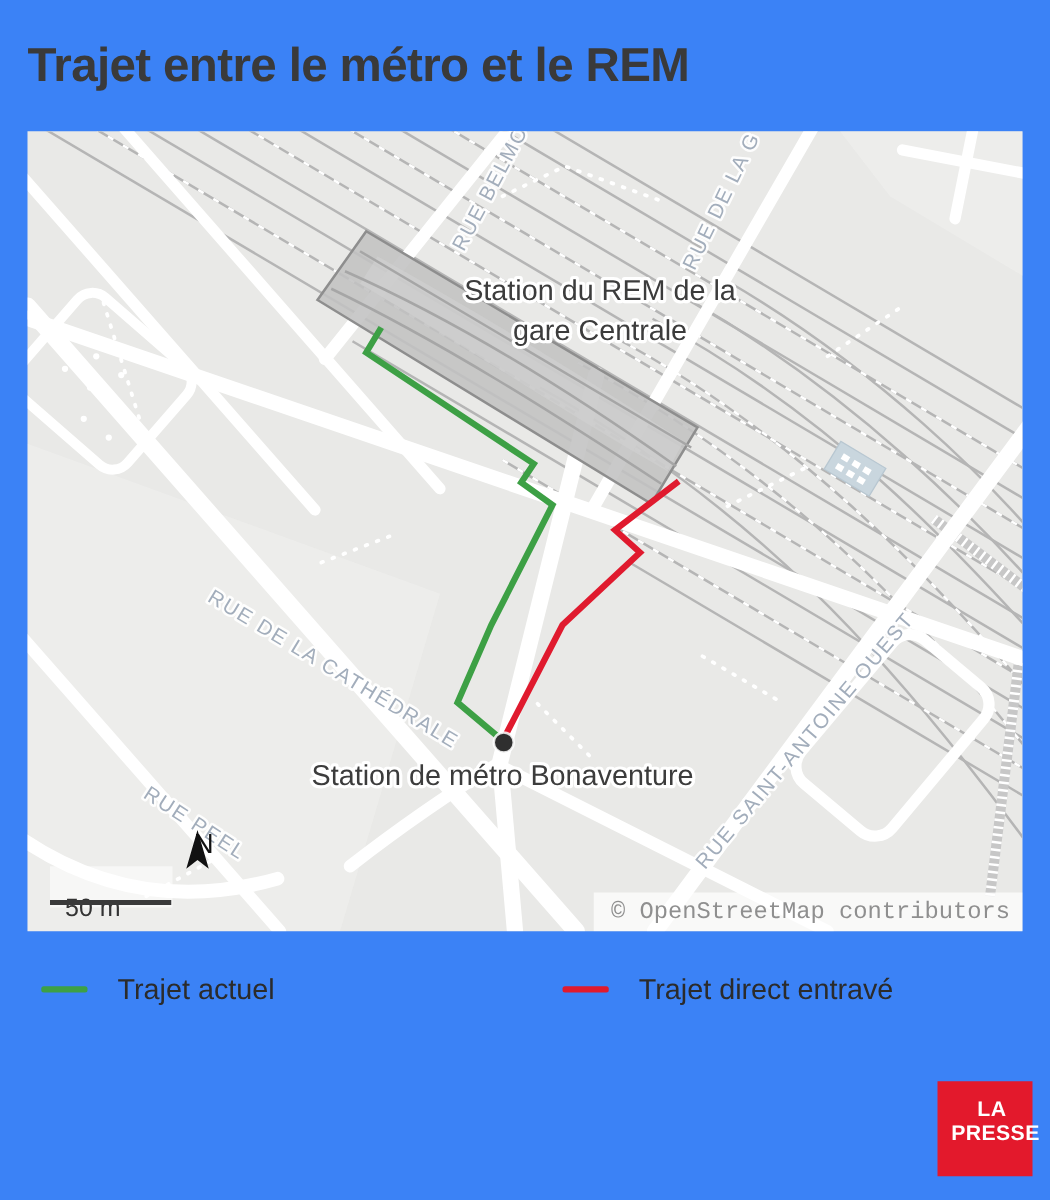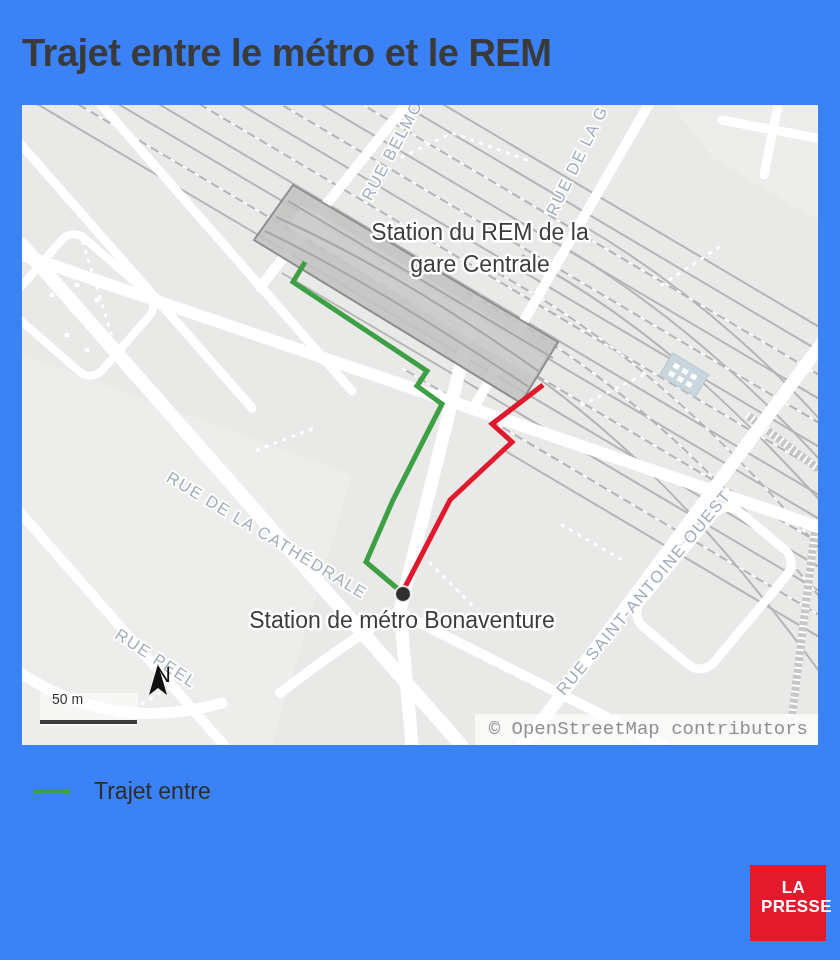--- a/index.html
+++ b/index.html
@@ -20,21 +20,21 @@
   .street{stroke:#ffffff;fill:none;stroke-linecap:round;}
   .rail{stroke:#b5b5b5;stroke-width:2;fill:none;}
   .rail-dash{stroke:#ffffff;stroke-width:2;fill:none;stroke-dasharray:5 9;}
   .hatch-base{stroke:#c7c7c7;stroke-width:8;fill:none;}
   .hatch-top{stroke:#ffffff;stroke-width:8;fill:none;stroke-dasharray:2 4;}
   .dotted{stroke:#ffffff;stroke-width:3;fill:none;stroke-dasharray:1.5 8;stroke-linecap:round;}
   .route{fill:none;stroke-width:5;}
   
   .scale-box{position:absolute;left:18px;top:588px;width:98px;height:33px;
              background:rgba(255,255,255,0.55);}
-  .scale-text{position:absolute;left:30px;top:586px;font-size:14px;color:#333333;}
+  .scale-text{position:absolute;left:30px;top:611px;font-size:20px;color:#333333;}
   .scale-bar{position:absolute;left:18px;top:615px;width:97px;height:4px;background:#3a3a3a;}
   .north{position:absolute;left:126px;top:558px;width:30px;text-align:center;}
   .north-n{font-size:22px;color:#111111;line-height:24px;}
   .attribution{position:absolute;right:0;bottom:0;height:31px;line-height:31px;
                padding:0 10px 0 14px;background:rgba(255,255,255,0.72);
                font-size:19px;color:#8f8f8f;font-family:Liberation Mono, monospace;}
   
   .legend-item{position:absolute;top:778px;display:flex;align-items:center;}
   .legend-item.first{left:33px;} .legend-item.second{left:450px;}
   .legend-swatch{width:37px;height:5px;border-radius:2px;margin-right:24px;}
@@ -190,21 +190,25 @@
       <svg width="20" height="34" viewBox="0 0 20 34">
         <path d="M10,1 L19,32 L10,25 L1,32 Z" fill="#111111"></path>
       </svg>
     </div>
 
     <div class="attribution">© OpenStreetMap contributors</div>
   </div>
 
   <div class="legend-item first">
     <div class="legend-swatch" style="background-color: rgb(61, 160, 69);"></div>
-    <div class="legend-label">Trajet entre</div>
+    <div class="legend-label">Trajet actuel</div>
+  </div>
+  <div class="legend-item second">
+    <div class="legend-swatch" style="background-color: rgb(224, 26, 46);"></div>
+    <div class="legend-label">Trajet direct entravé</div>
   </div>
 
   <div class="logo" style="background-color: rgb(227, 25, 44);">
     <div class="logo-line">LA</div>
     <div class="logo-line">PRESSE</div>
   </div>
 
 </div>
 
 </body></html>

